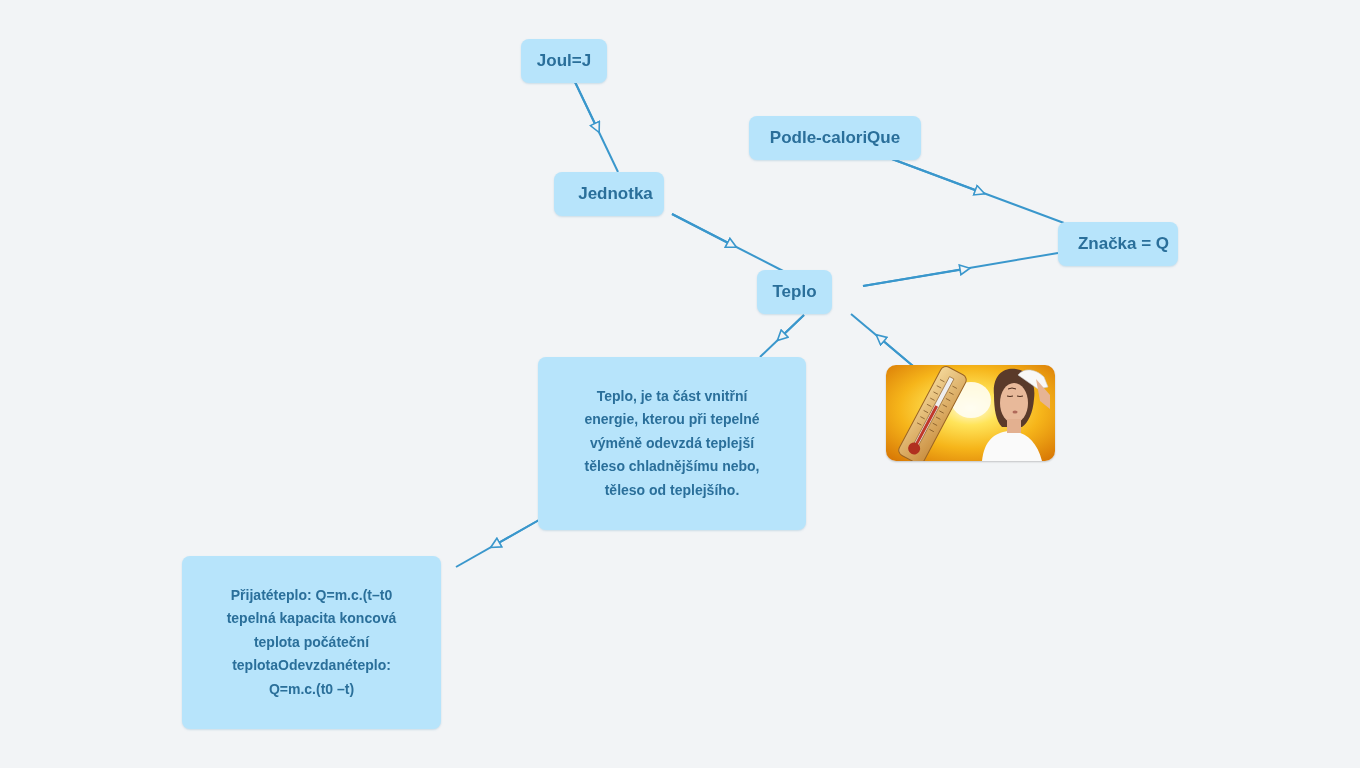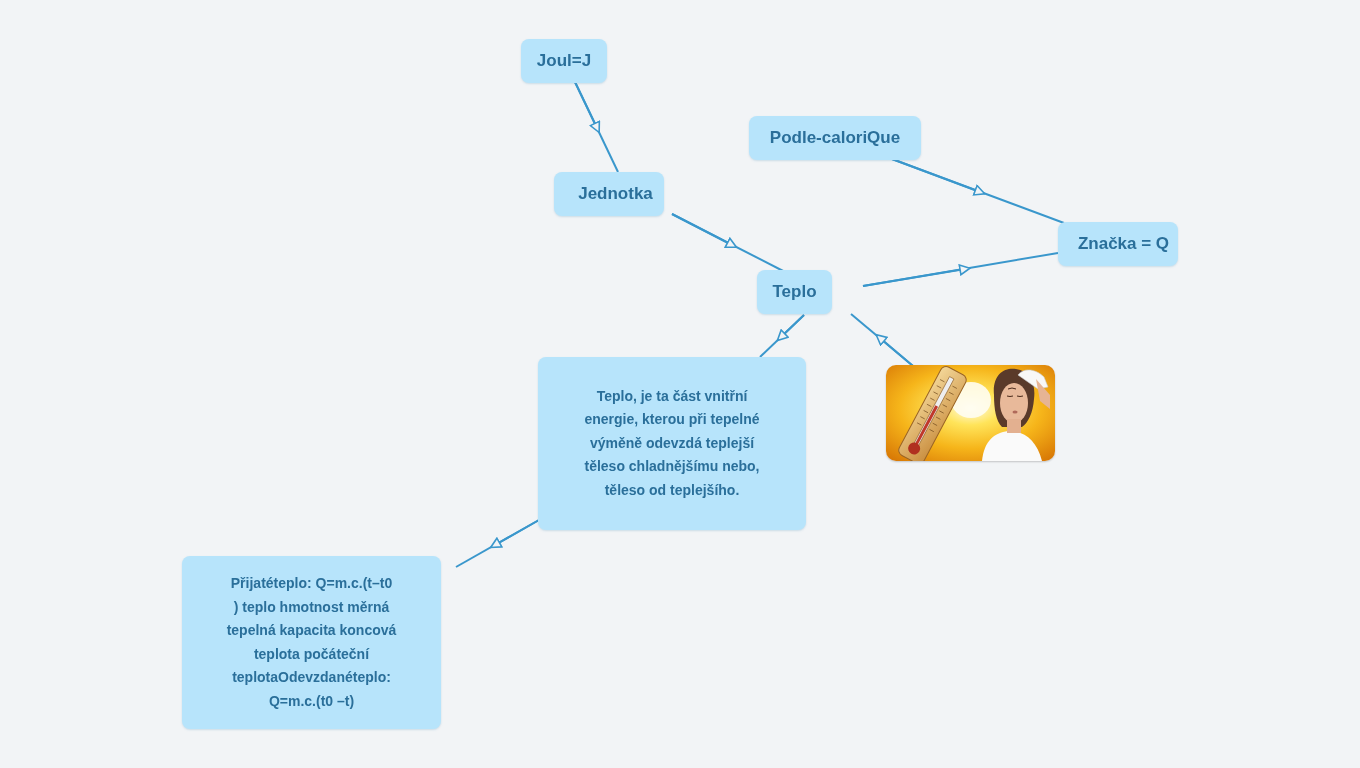--- a/index.html
+++ b/index.html
@@ -91,21 +91,20 @@
   <div class="node multi" style="left:528px; top:357px; width:268px; height:173px; flex-direction:column;">
     <span>Teplo, je ta část vnitřní</span>
     <span>energie, kterou při tepelné</span>
     <span>výměně odevzdá teplejší</span>
     <span>těleso chladnějšímu nebo,</span>
     <span>těleso od teplejšího.</span>
   </div>
 
   <div class="node multi" style="left:172px; top:556px; width:259px; height:173px; flex-direction:column;">
     <span>Přijatéteplo: Q=m.c.(t–t0</span>
-    <span>) teplo hmotnost měrná</span>
     <span>tepelná kapacita koncová</span>
     <span>teplota počáteční</span>
     <span>teplotaOdevzdanéteplo:</span>
     <span>Q=m.c.(t0 –t)</span>
   </div>
 
   <div class="img-node" style="left:876px; top:365px; width:169px; height:96px;">
     <svg width="169" height="96" viewBox="0 0 169 96">
       <defs>
         <radialGradient id="sun" cx="0.5" cy="0.45" r="0.7">

